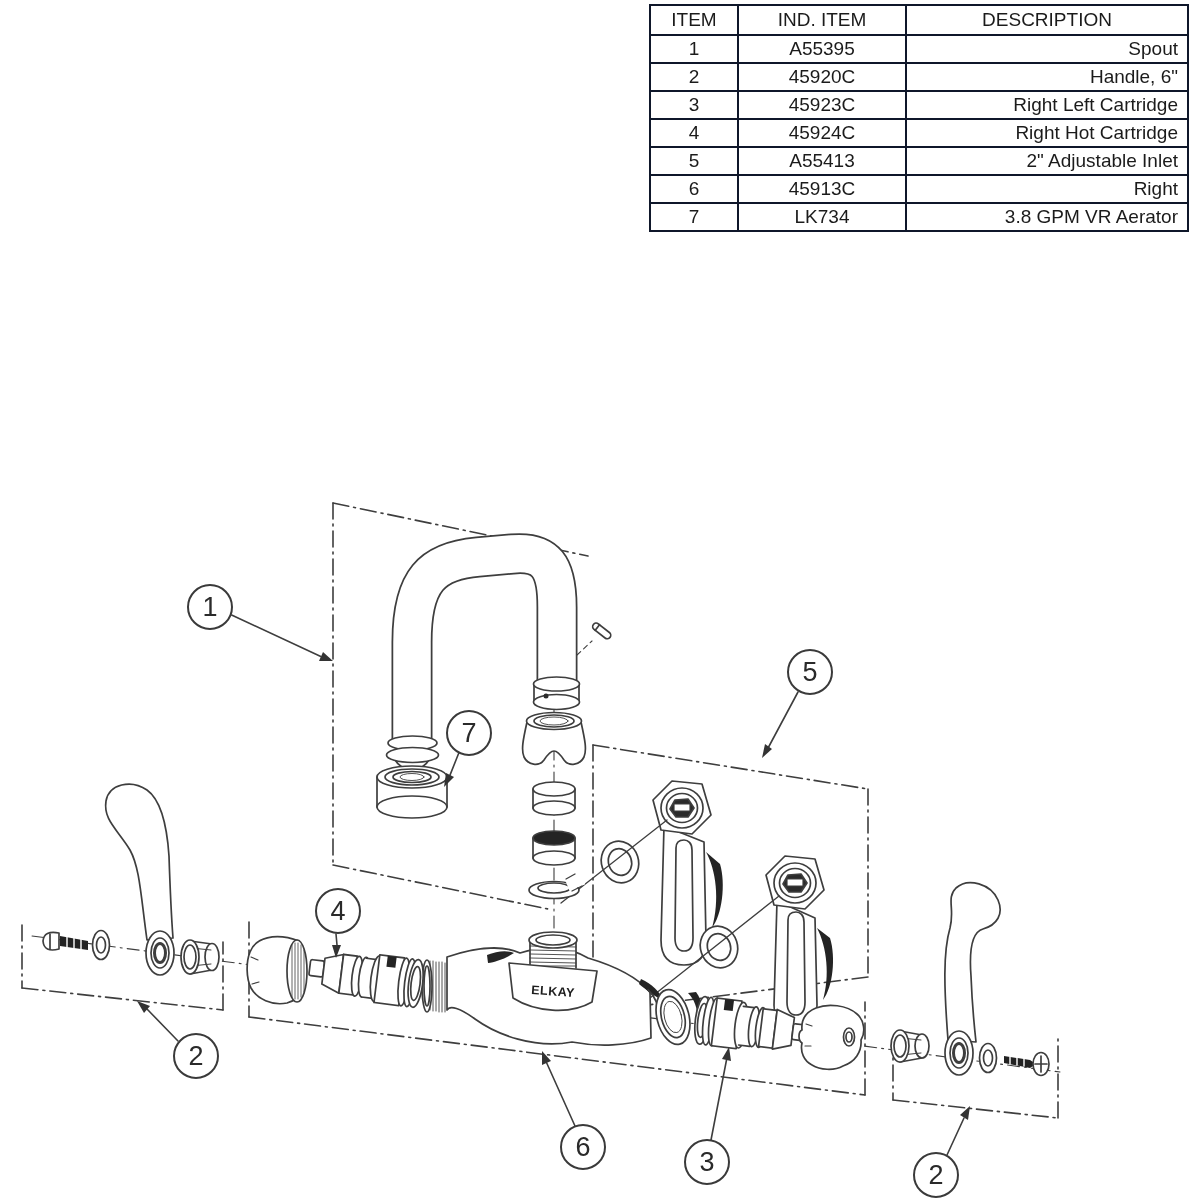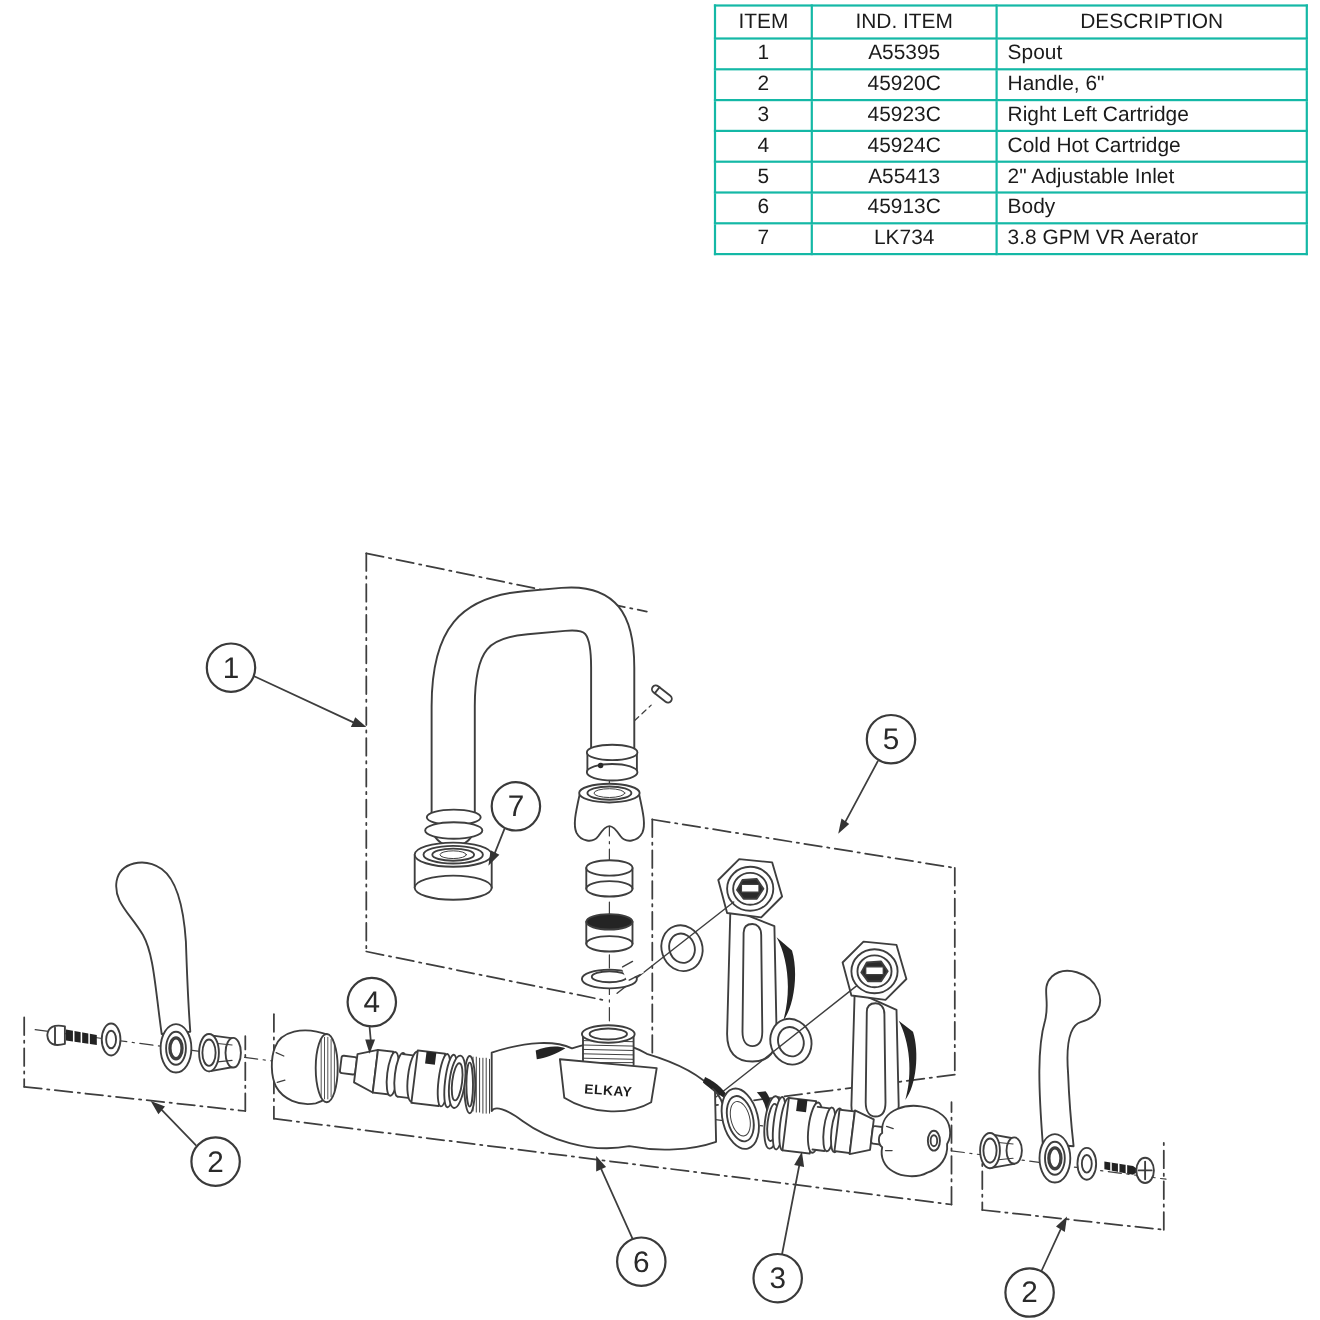--- a/index.html
+++ b/index.html
@@ -6,27 +6,27 @@
   body {
     width:1200px; height:1200px; position:relative; background:#ffffff;
     font-family:"Liberation Sans", sans-serif; overflow:hidden;
   }
   svg.diagram { position:absolute; left:0; top:0; }
   table.parts-table {
     position:absolute; left:649px; top:4px; width:538px;
     border-collapse:collapse; table-layout:fixed;
   }
   table.parts-table th, table.parts-table td {
-    border:2px solid #14b8a6; color:#1b1b1b; font-size:19px;
+    border:2px solid #0f172a; color:#1b1b1b; font-size:19px;
     font-weight:400; padding:0 9px; height:26px; line-height:26px;
     white-space:nowrap; overflow:hidden; background:#fff;
   }
   table.parts-table th { text-align:center; height:28px; }
   td.c-item, td.c-part { text-align:center; }
-  td.c-desc { text-align:left; }
+  td.c-desc { text-align:right; }
   .balloon {
     position:absolute; width:46px; height:46px; box-sizing:border-box;
     border:2.5px solid #3a3a3a; border-radius:50%; background:#ffffff;
     display:flex; align-items:center; justify-content:center;
     font-size:27px; color:#2a2a2a; transform:translate(-50%,-50%);
   }
 </style>
 </head>
 <body>
 
@@ -366,31 +366,31 @@
       <td class="c-desc">Handle, 6"</td>
     </tr>
     <tr>
       <td class="c-item">3</td>
       <td class="c-part">45923C</td>
       <td class="c-desc">Right Left Cartridge</td>
     </tr>
     <tr>
       <td class="c-item">4</td>
       <td class="c-part">45924C</td>
-      <td class="c-desc">Cold Hot Cartridge</td>
+      <td class="c-desc">Right Hot Cartridge</td>
     </tr>
     <tr>
       <td class="c-item">5</td>
       <td class="c-part">A55413</td>
       <td class="c-desc">2" Adjustable Inlet</td>
     </tr>
     <tr>
       <td class="c-item">6</td>
       <td class="c-part">45913C</td>
-      <td class="c-desc">Body</td>
+      <td class="c-desc">Right</td>
     </tr>
     <tr>
       <td class="c-item">7</td>
       <td class="c-part">LK734</td>
       <td class="c-desc">3.8 GPM VR Aerator</td>
     </tr>
   </tbody>
 </table>
 
 </body></html>

